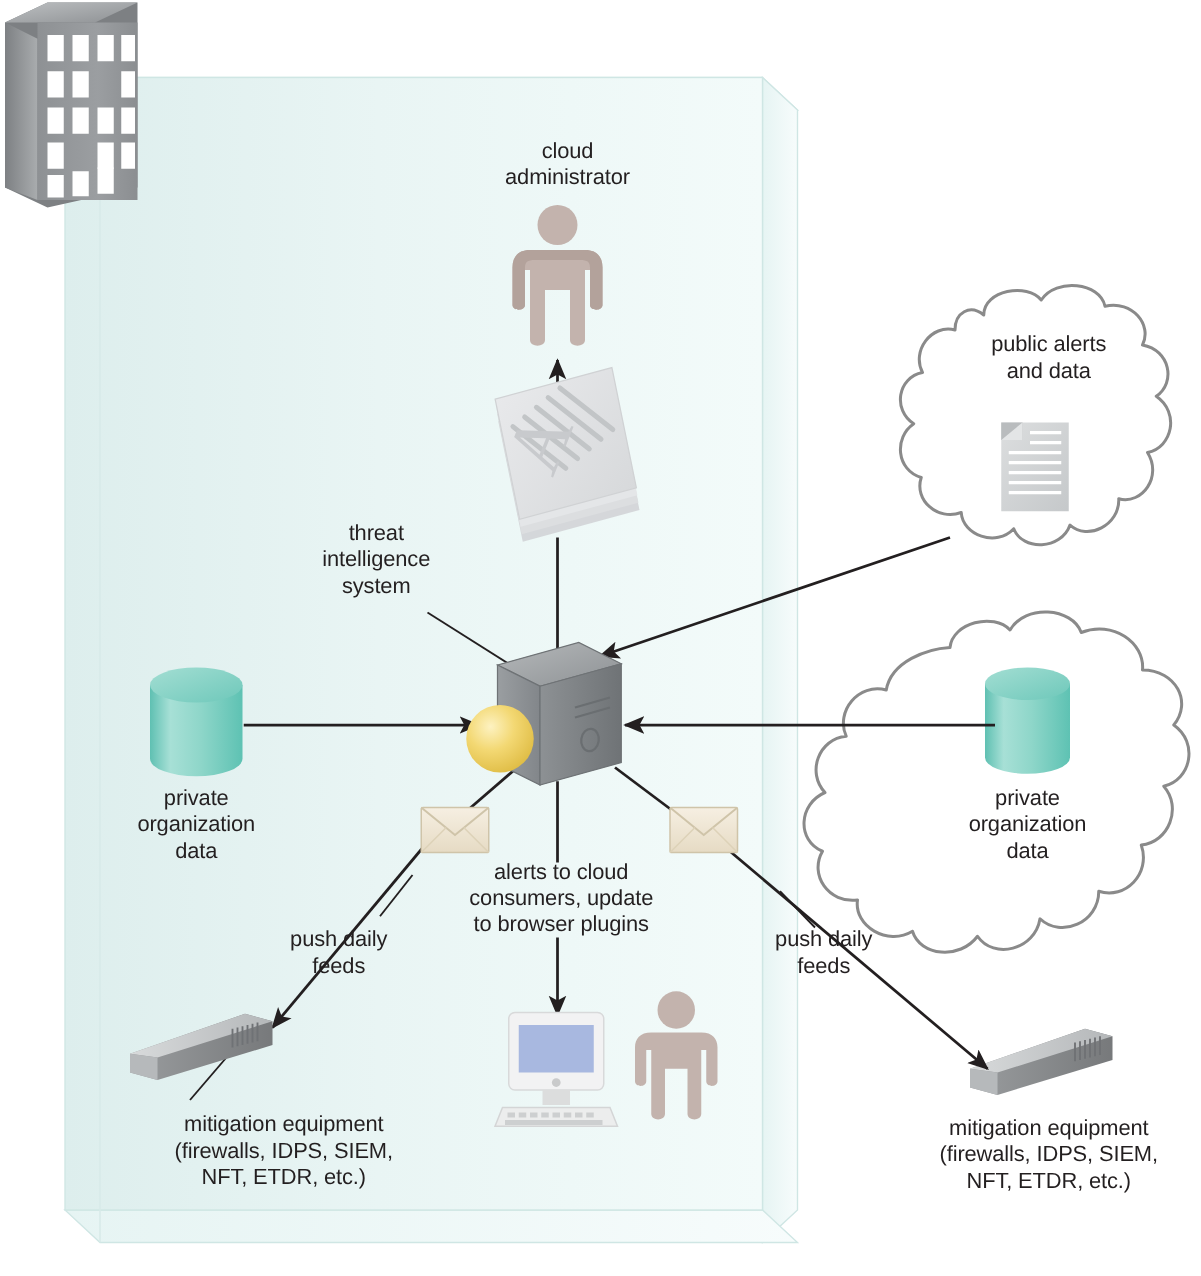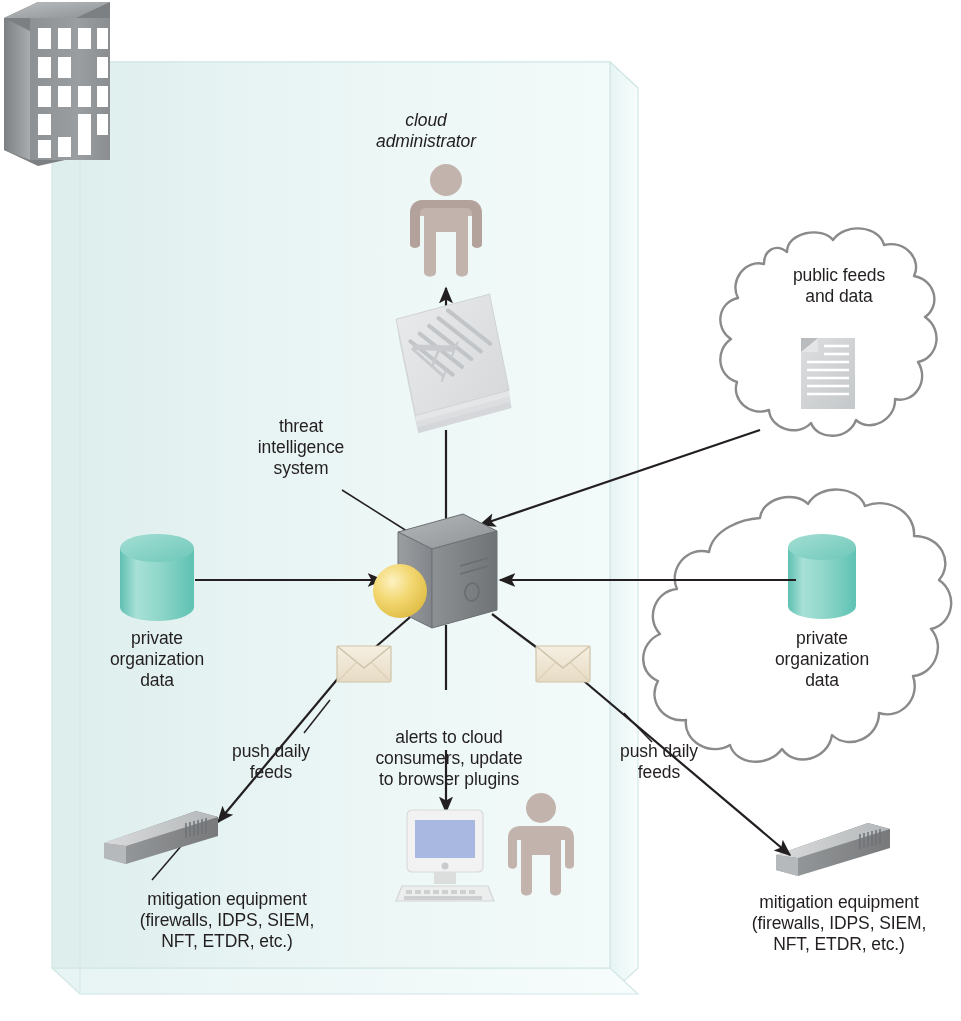--- a/index.html
+++ b/index.html
@@ -360,46 +360,46 @@
     <g fill="#c3b3ad">
       <circle cx="541" cy="808" r="15"></circle>
       <path d="M 521 826 L 561 826 C 570 826, 574 831, 574 838 L 574 865
                C 574 870, 565 870, 565 865 L 565 840 L 561 840 L 561 891
                C 561 897, 550 897, 550 891 L 550 855 L 532 855 L 532 891
                C 532 897, 521 897, 521 891 L 521 840 L 517 840 L 517 865
                C 517 870, 508 870, 508 865 L 508 838 C 508 831, 512 826, 521 826 Z"></path>
     </g>
   </svg>
 
-  <div class="lbl" style="left:346px; top:110px; width:160px;font-style:italic;">cloud
+  <div class="lbl" style="left:374px; top:110px; width:160px;">cloud
 administrator</div>
 
 
   <div class="lbl" style="left:232px; top:416px; width:138px;">threat
 intelligence
 system</div>
 
-  <div class="lbl" style="left:760px; top:265px; width:158px;">public feeds
+  <div class="lbl" style="left:760px; top:265px; width:158px;">public alerts
 and data</div>
 
   <div class="lbl" style="left:83px; top:628px; width:148px;">private
 organization
 data</div>
 
   <div class="lbl" style="left:748px; top:628px; width:148px;">private
 organization
 data</div>
 
   <div class="lbl" style="left:206px; top:741px; width:130px;">push daily
 feeds</div>
 
   <div class="lbl" style="left:586px; top:741px; width:146px;">push daily
 feeds</div>
 
-  <div class="lbl" style="left:360px; top:687px; width:178px;margin-top:40px;">alerts to cloud
+  <div class="lbl" style="left:360px; top:687px; width:178px;">alerts to cloud
 consumers, update
 to browser plugins</div>
 
   <div class="lbl" style="left:112px; top:889px; width:230px;">mitigation equipment
 (firewalls, IDPS, SIEM,
 NFT, ETDR, etc.)</div>
 
   <div class="lbl" style="left:724px; top:892px; width:230px;">mitigation equipment
 (firewalls, IDPS, SIEM,
 NFT, ETDR, etc.)</div>

